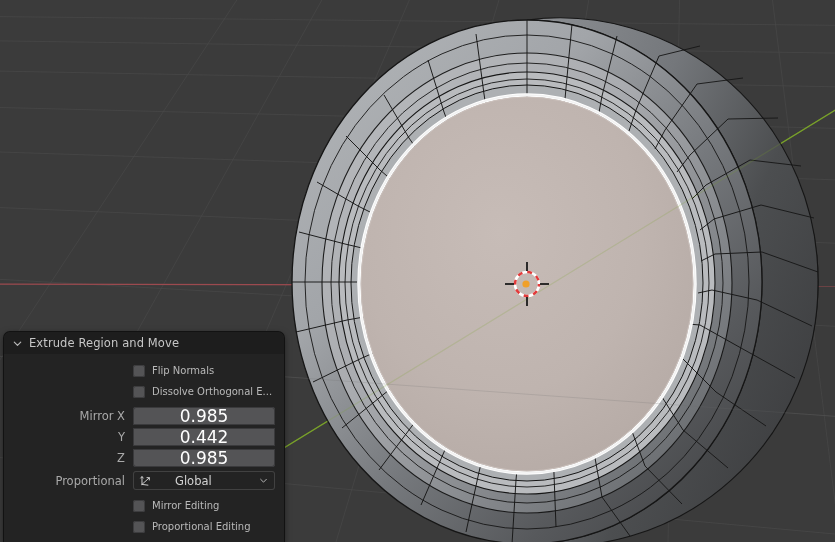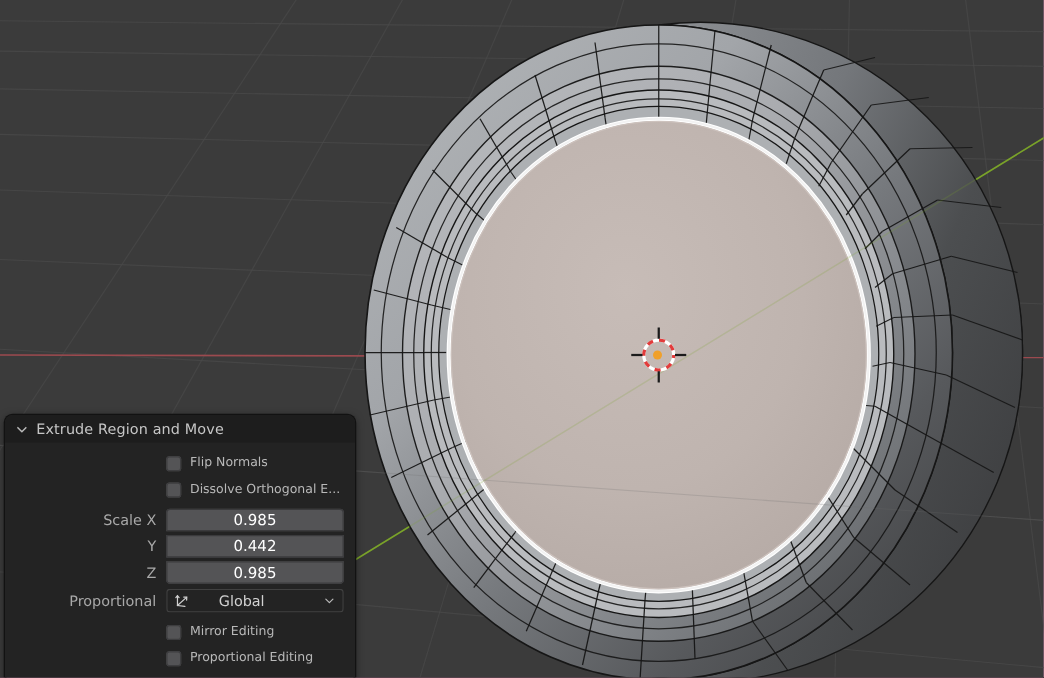--- a/index.html
+++ b/index.html
@@ -1,20 +1,20 @@
 <!DOCTYPE html>
 <html><head>
 <meta charset="utf-8">
 <style>
   html,body{margin:0;padding:0;background:#1b1b1b;}
   body{width:835px;height:542px;overflow:hidden;
        font-family:"DejaVu Sans","Liberation Sans",sans-serif;}
 
   #app{position:relative;width:835px;height:542px;overflow:hidden;
-       background:#f9a8d4;}
+       background:#0369a1;}
 
   
   #viewport{position:absolute;inset:0;overflow:hidden;}
   #viewport svg{display:block;width:835px;height:542px;}
 
   
   #operator-panel{
     position:absolute;left:4px;top:332px;width:280px;
     background:#232323;border-radius:6px;
     box-shadow:0 0 0 1px #121212, 0 2px 7px rgba(0,0,0,.55);
@@ -49,21 +49,21 @@
     background:#545456;box-shadow:inset 0 0 0 1px #3d3d3f;
     margin-right:7px;
   }
   .cblabel{color:#b9b9b9;font-size:10px;white-space:nowrap;
            overflow:hidden;text-overflow:clip;}
 
   
   .numfield{
     height:18px;line-height:18px;border-radius:3px;
     background:#545456;color:#ffffff;text-align:center;
-    font-size:12px;
+    font-size:17px;
     box-shadow:inset 0 0 0 1px #3a3a3c;
   }
 
   
   .dropdown{
     height:19px;border-radius:3px;background:#232323;
     box-shadow:inset 0 0 0 1px #414141;
     display:flex;align-items:center;gap:23px;padding:0 6px;
     color:#d2d2d2;font-size:11.5px;position:relative;
   }
@@ -286,21 +286,21 @@
         <span class="cbox"></span>
         <span class="cblabel">Flip Normals</span>
       </div>
 
       <div class="cbrow">
         <span class="cbox"></span>
         <span class="cblabel">Dissolve Orthogonal E...</span>
       </div>
 
       <div class="row tight" style="margin-top:4px;">
-        <span class="row-label">Scale X</span>
+        <span class="row-label">Mirror X</span>
         <span class="row-field">
           <span class="numfield" style="display:block;border-radius:3px 3px 0 0;">0.985</span>
         </span>
       </div>
       <div class="row tight" style="margin-bottom:2px;">
         <span class="row-label">Y</span>
         <span class="row-field">
           <span class="numfield" style="display:block;border-radius:0;">0.442</span>
         </span>
       </div>

